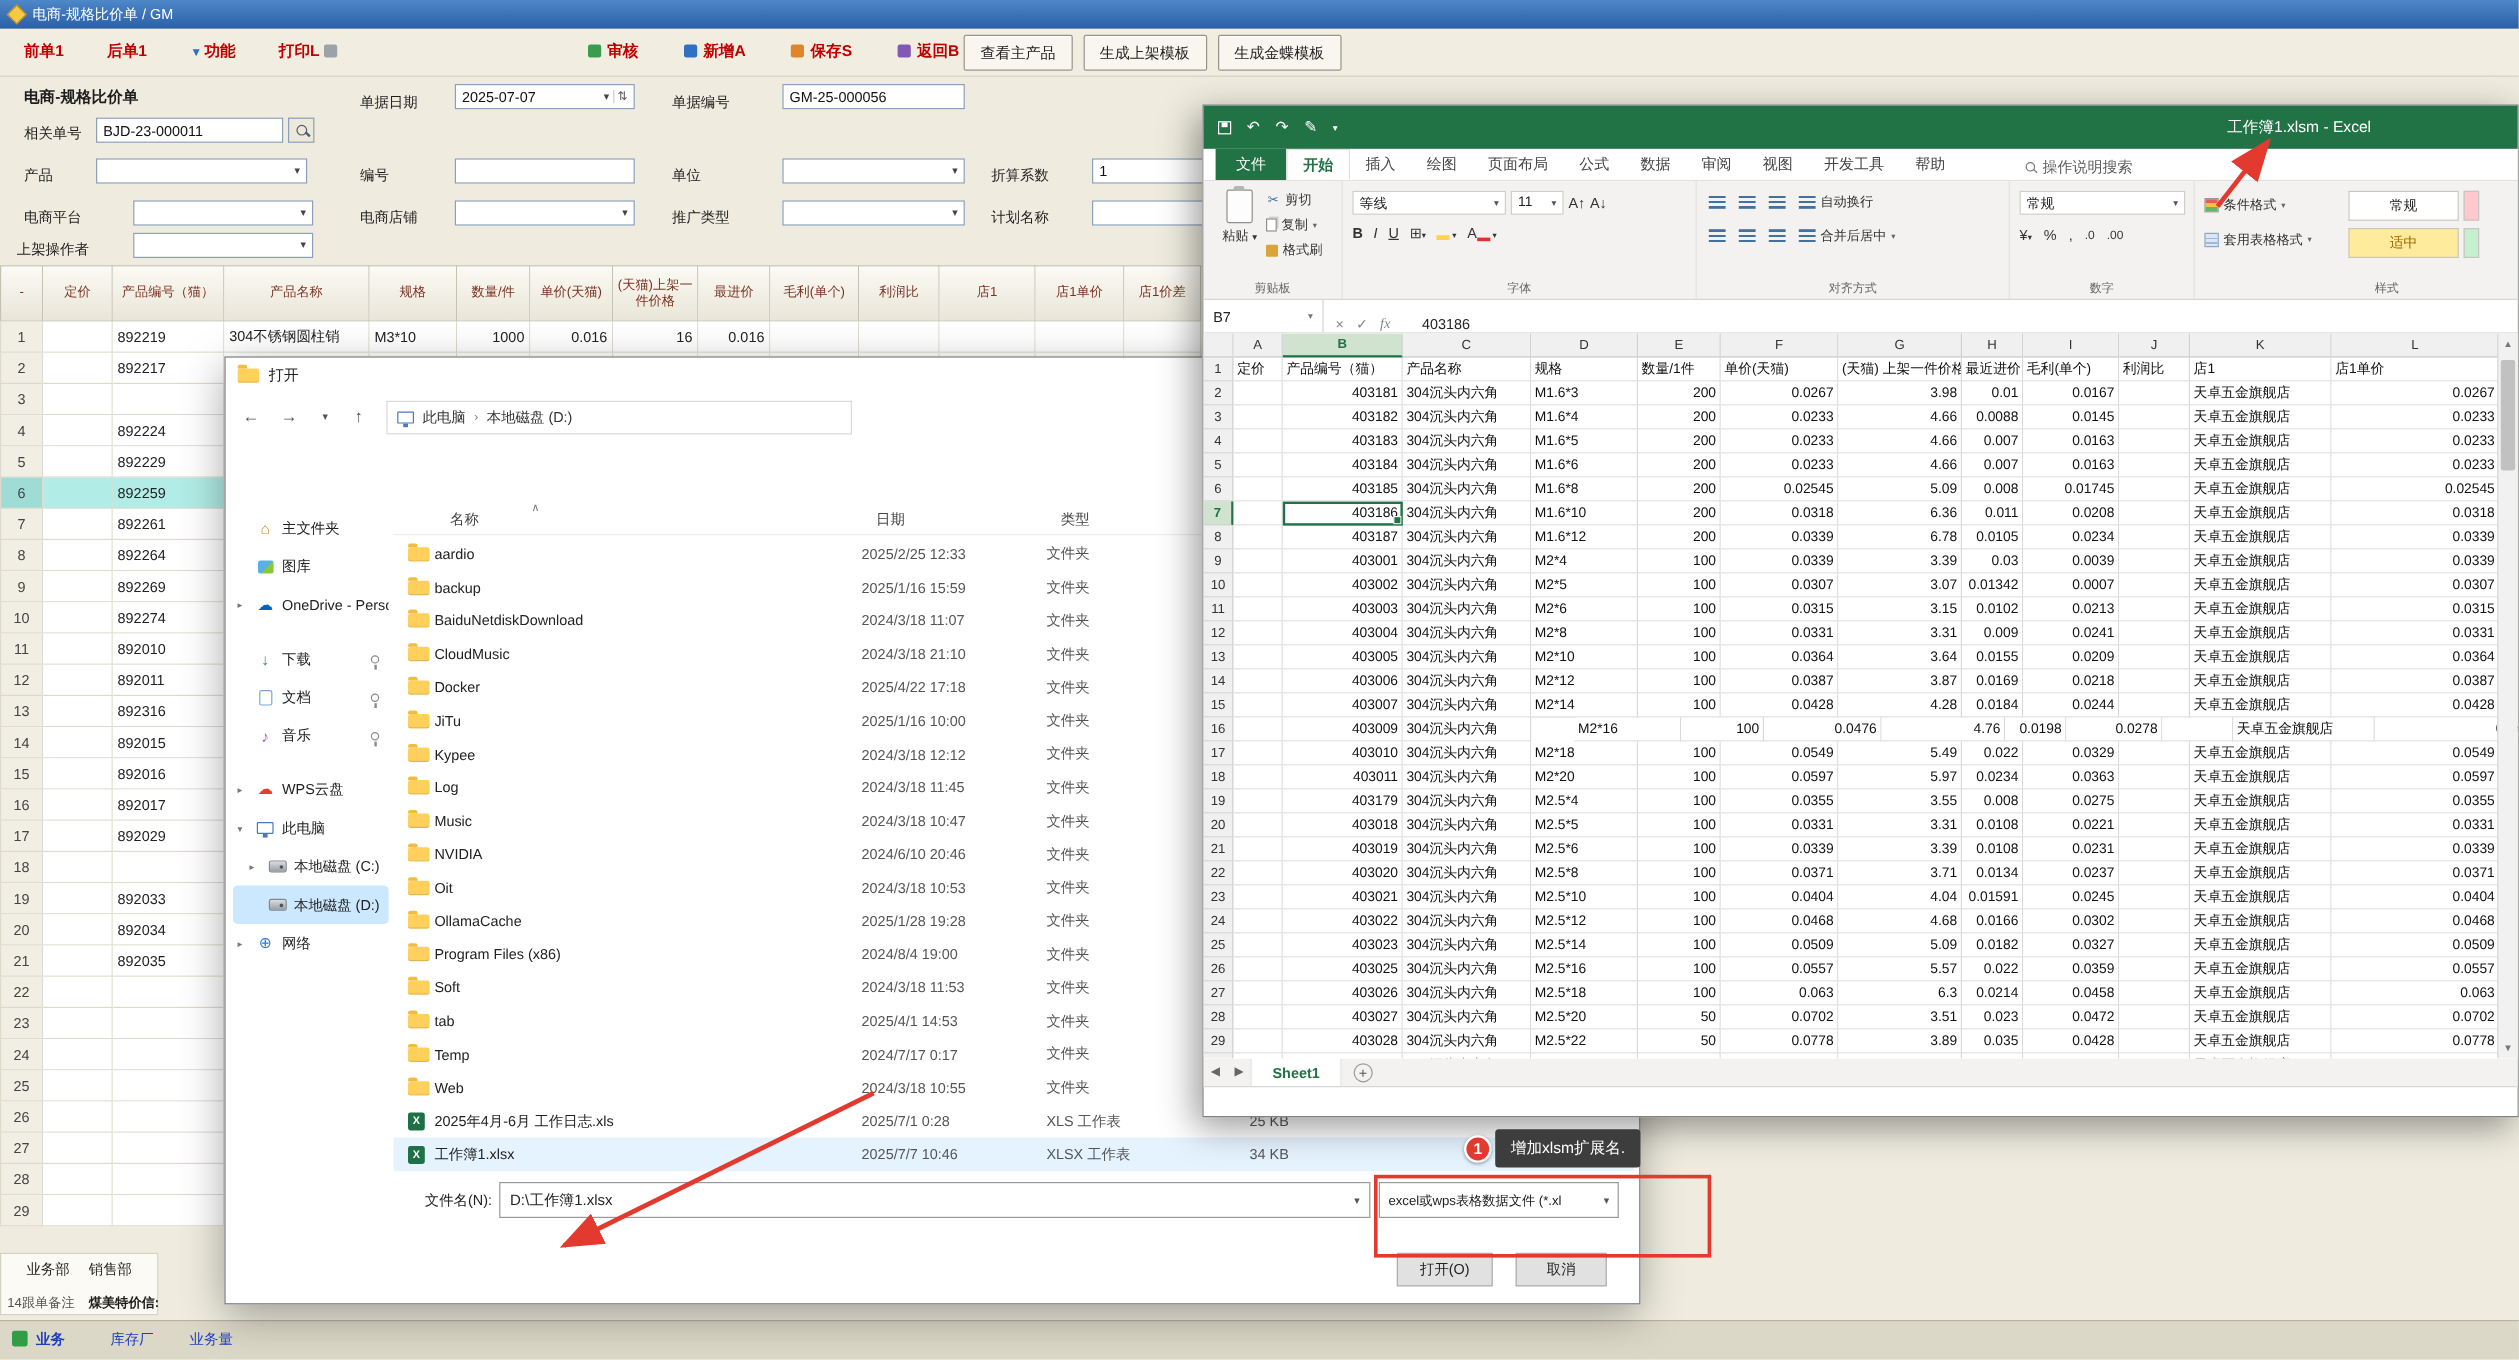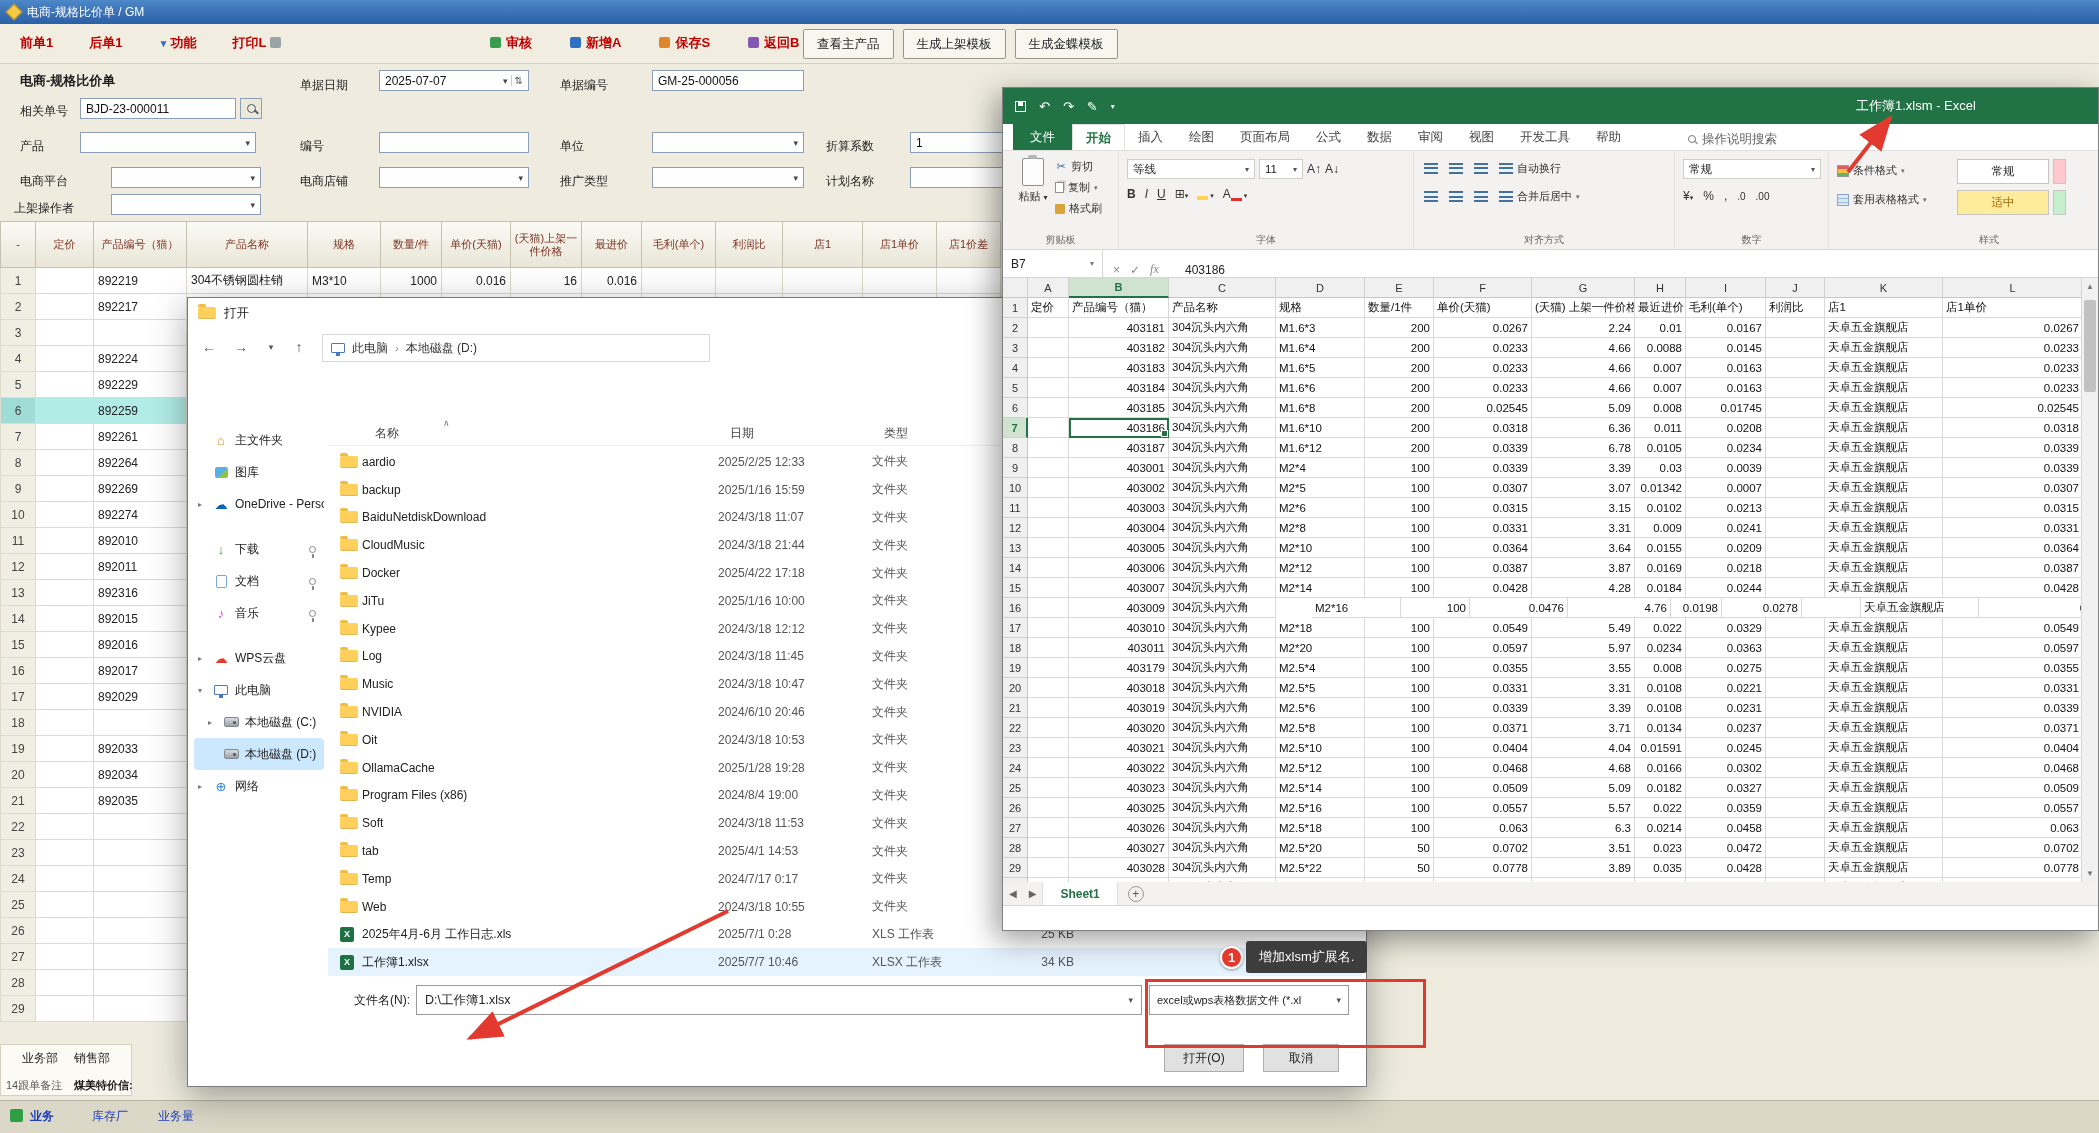--- a/index.html
+++ b/index.html
@@ -882,21 +882,21 @@
         <span class="fl-name" data-interactable="false">BaiduNetdiskDownload</span>
         <span class="fl-date" data-interactable="false">2024/3/18 11:07</span>
         <span class="fl-type" data-interactable="false">文件夹</span>
         <span class="fl-size" data-interactable="false"></span>
       </div>
       <div class="fl-row" data-interactable="true">
         <span class="fl-icon" data-interactable="false">
           <span class="ic-folder" data-interactable="false"></span>
         </span>
         <span class="fl-name" data-interactable="false">CloudMusic</span>
-        <span class="fl-date" data-interactable="false">2024/3/18 21:44</span>
+        <span class="fl-date" data-interactable="false">2024/3/18 21:10</span>
         <span class="fl-type" data-interactable="false">文件夹</span>
         <span class="fl-size" data-interactable="false"></span>
       </div>
       <div class="fl-row" data-interactable="true">
         <span class="fl-icon" data-interactable="false">
           <span class="ic-folder" data-interactable="false"></span>
         </span>
         <span class="fl-name" data-interactable="false">Docker</span>
         <span class="fl-date" data-interactable="false">2025/4/22 17:18</span>
         <span class="fl-type" data-interactable="false">文件夹</span>
@@ -1231,21 +1231,21 @@
           <div class="xc" data-interactable="true" style="width: 140px;">店1单价</div>
         </div>
         <div class="xr" data-interactable="false">
           <div class="x-rh" data-interactable="true">2</div>
           <div class="xc" data-interactable="true" style="width: 41px;"></div>
           <div class="xc ra" data-interactable="true" style="width: 100px;">403181</div>
           <div class="xc" data-interactable="true" style="width: 107px;">304沉头内六角</div>
           <div class="xc" data-interactable="true" style="width: 89px;">M1.6*3</div>
           <div class="xc ra" data-interactable="true" style="width: 69px;">200</div>
           <div class="xc ra" data-interactable="true" style="width: 98px;">0.0267</div>
-          <div class="xc ra" data-interactable="true" style="width: 103px;">2.24</div>
+          <div class="xc ra" data-interactable="true" style="width: 103px;">3.98</div>
           <div class="xc ra" data-interactable="true" style="width: 51px;">0.01</div>
           <div class="xc ra" data-interactable="true" style="width: 80px;">0.0167</div>
           <div class="xc" data-interactable="true" style="width: 59px;"></div>
           <div class="xc" data-interactable="true" style="width: 118px;">天卓五金旗舰店</div>
           <div class="xc ra" data-interactable="true" style="width: 140px;">0.0267</div>
         </div>
         <div class="xr" data-interactable="false">
           <div class="x-rh" data-interactable="true">3</div>
           <div class="xc" data-interactable="true" style="width: 41px;"></div>
           <div class="xc ra" data-interactable="true" style="width: 100px;">403182</div>

